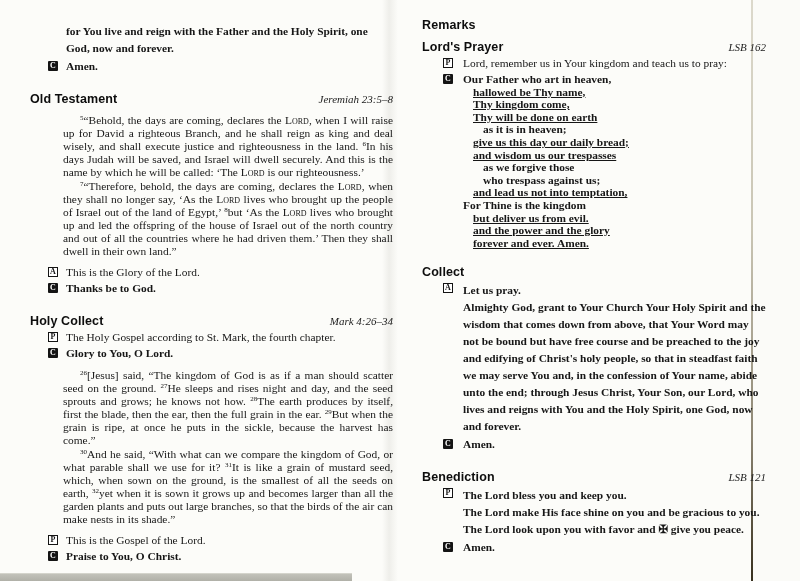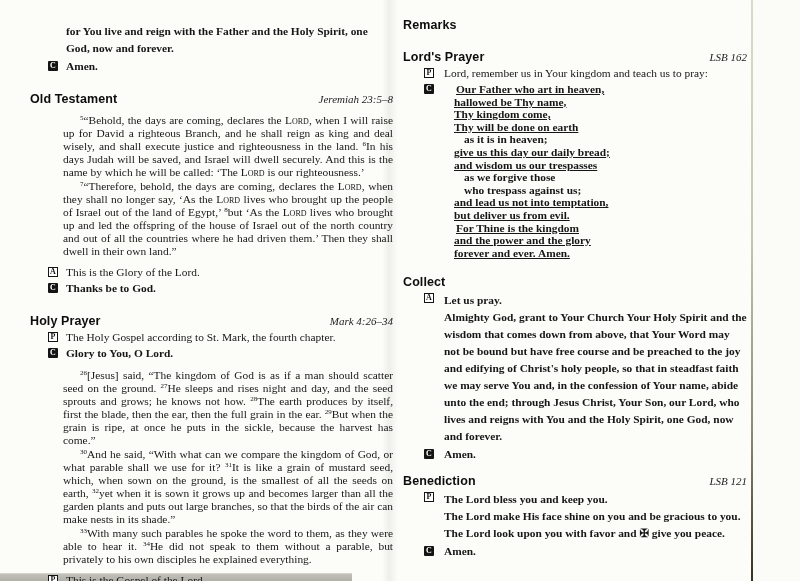--- a/index.html
+++ b/index.html
@@ -13,21 +13,21 @@
   .gutter-shadow{position:absolute;left:382px;top:0;width:16px;height:581px;
     background:linear-gradient(90deg,rgba(120,118,105,0) 0%,rgba(120,118,105,0.10) 45%,rgba(120,118,105,0) 100%);}
   .page-edge-line{position:absolute;left:751px;top:0;width:2px;height:581px;
     background:linear-gradient(180deg,#dcd9cc 0%,#c9c5b4 40%,#8d8674 75%,#37301e 100%);}
   .right-margin-area{position:absolute;left:753px;top:0;width:47px;height:581px;background:#fbfbf8;}
   .bottom-scan-band{position:absolute;left:0;top:573px;width:352px;height:8px;
     background:linear-gradient(180deg,#c2c2ba 0%,#aeaea5 100%);border-top:1px solid #d4d4cc;}
 
   .page{position:absolute;top:0;}
   .page-left{left:30px;width:363px;}
-  .page-right{left:403px;width:344px;}
+  .page-right{left:422px;width:344px;}
 
   .heading-row{display:flex;justify-content:space-between;align-items:baseline;}
   .section-heading{
     font-family:"Liberation Sans",sans-serif;font-weight:bold;
     font-size:12.5px;color:#0d0d0d;letter-spacing:0.1px;
   }
   .section-ref{font-family:"Liberation Serif",serif;font-style:italic;font-size:11px;color:#222;}
 
   .cont-lines{margin:23px 0 0 36px;font-size:11.4px;line-height:13px;}
 
@@ -48,21 +48,21 @@
   p.scripture{
     margin:1px 0 0 33px;text-indent:17px;text-align:justify;
     font-size:11.4px;line-height:13px;
   }
   p.scripture:first-child{margin-top:8px;}
   sup{font-size:7px;line-height:0;vertical-align:4px;letter-spacing:0;}
   .sc{font-variant:small-caps;}
 
   .prayer-block{font-weight:bold;}
   .pl{white-space:nowrap;line-height:12.6px;}
-  .pl-0{margin-left:12px;text-decoration:underline;}
+  .pl-0{margin-left:0;}
   .pl-1{margin-left:10px;text-decoration:underline;}
   .pl-2{margin-left:20px;}
 
   .vline{line-height:17px;font-weight:bold;}
 
   .mt-sm{margin-top:8px;}
   .mt-lg{margin-top:19px;}
 </style>
 </head>
 <body>
@@ -96,57 +96,56 @@
   <div class="versicle mt-sm">
     <span class="marker boxed">A</span>
     <span class="vtext">This is the Glory of the Lord.</span>
   </div>
   <div class="versicle bold">
     <span class="marker solid">C</span>
     <span class="vtext">Thanks be to God.</span>
   </div>
 
   <div class="heading-row mt-lg">
-    <span class="section-heading">Holy Prayer</span>
+    <span class="section-heading">Holy Collect</span>
     <span class="section-ref">Mark 4:26–34</span>
   </div>
 
   <div class="versicle">
     <span class="marker boxed">P</span>
     <span class="vtext">The Holy Gospel according to St. Mark, the fourth chapter.</span>
   </div>
   <div class="versicle bold">
     <span class="marker solid">C</span>
     <span class="vtext">Glory to You, O Lord.</span>
   </div>
 
   <div style="margin-top:9px;">
       <p class="scripture"><sup>26</sup>[Jesus] said, “The kingdom of God is as if a man should scatter seed on the ground. <sup>27</sup>He sleeps and rises night and day, and the seed sprouts and grows; he knows not how. <sup>28</sup>The earth produces by itself, first the blade, then the ear, then the full grain in the ear. <sup>29</sup>But when the grain is ripe, at once he puts in the sickle, because the harvest has come.”</p>
       <p class="scripture"><sup>30</sup>And he said, “With what can we compare the kingdom of God, or what parable shall we use for it? <sup>31</sup>It is like a grain of mustard seed, which, when sown on the ground, is the smallest of all the seeds on earth, <sup>32</sup>yet when it is sown it grows up and becomes larger than all the garden plants and puts out large branches, so that the birds of the air can make nests in its shade.”</p>
-      <p class="scripture"><sup>33</sup>With many such parables he spoke the word to them, as they were able to hear it. <sup>34</sup>He did not speak to them without a parable, but privately to his own disciples he explained everything.</p>
     </div>
 
   <div class="versicle mt-sm">
     <span class="marker boxed">P</span>
     <span class="vtext">This is the Gospel of the Lord.</span>
   </div>
   <div class="versicle bold">
     <span class="marker solid">C</span>
     <span class="vtext">Praise to You, O Christ.</span>
   </div>
 
 </div>
 
 <div class="page page-right">
 
   <div class="heading-row" style="margin-top:18px;">
     <span class="section-heading">Remarks</span>
   </div>
 
-  <div class="heading-row" style="margin-top:18px;">
+  <div class="heading-row" style="margin-top:8px;">
     <span class="section-heading">Lord's Prayer</span>
     <span class="section-ref">LSB 162</span>
   </div>
 
   <div class="versicle">
     <span class="marker boxed">P</span>
     <span class="vtext">Lord, remember us in Your kingdom and teach us to pray:</span>
   </div>
 
   <div class="versicle">
@@ -155,22 +154,22 @@
         <div class="pl pl-0">Our Father who art in heaven,</div>
         <div class="pl pl-1">hallowed be Thy name,</div>
         <div class="pl pl-1">Thy kingdom come,</div>
         <div class="pl pl-1">Thy will be done on earth</div>
         <div class="pl pl-2">as it is in heaven;</div>
         <div class="pl pl-1">give us this day our daily bread;</div>
         <div class="pl pl-1">and wisdom us our trespasses</div>
         <div class="pl pl-2">as we forgive those</div>
         <div class="pl pl-2">who trespass against us;</div>
         <div class="pl pl-1">and lead us not into temptation,</div>
+        <div class="pl pl-0">For Thine is the kingdom</div>
         <div class="pl pl-1">but deliver us from evil.</div>
-        <div class="pl pl-0">For Thine is the kingdom</div>
         <div class="pl pl-1">and the power and the glory</div>
         <div class="pl pl-1">forever and ever. Amen.</div>
       </span>
   </div>
 
   <div class="heading-row" style="margin-top:16px;align-items:flex-end;">
     <span class="section-heading">Collect</span>
   </div>
 
   <div class="versicle">
@@ -178,21 +177,21 @@
     <span class="vtext">
         <div class="vline">Let us pray.</div>
         <div class="vline">Almighty God, grant to Your Church Your Holy Spirit and the wisdom that comes down from above, that Your Word may not be bound but have free course and be preached to the joy and edifying of Christ's holy people, so that in steadfast faith we may serve You and, in the confession of Your name, abide unto the end; through Jesus Christ, Your Son, our Lord, who lives and reigns with You and the Holy Spirit, one God, now and forever.</div>
       </span>
   </div>
   <div class="versicle bold">
     <span class="marker solid">C</span>
     <span class="vtext">Amen.</span>
   </div>
 
-  <div class="heading-row" style="margin-top:13px;">
+  <div class="heading-row" style="margin-top:19px;">
     <span class="section-heading">Benediction</span>
     <span class="section-ref">LSB 121</span>
   </div>
 
   <div class="versicle">
     <span class="marker boxed">P</span>
     <span class="vtext">
         <div class="vline">The Lord bless you and keep you.</div>
         <div class="vline">The Lord make His face shine on you and be gracious to you.</div>
         <div class="vline">The Lord look upon you with favor and ✠ give you peace.</div>

